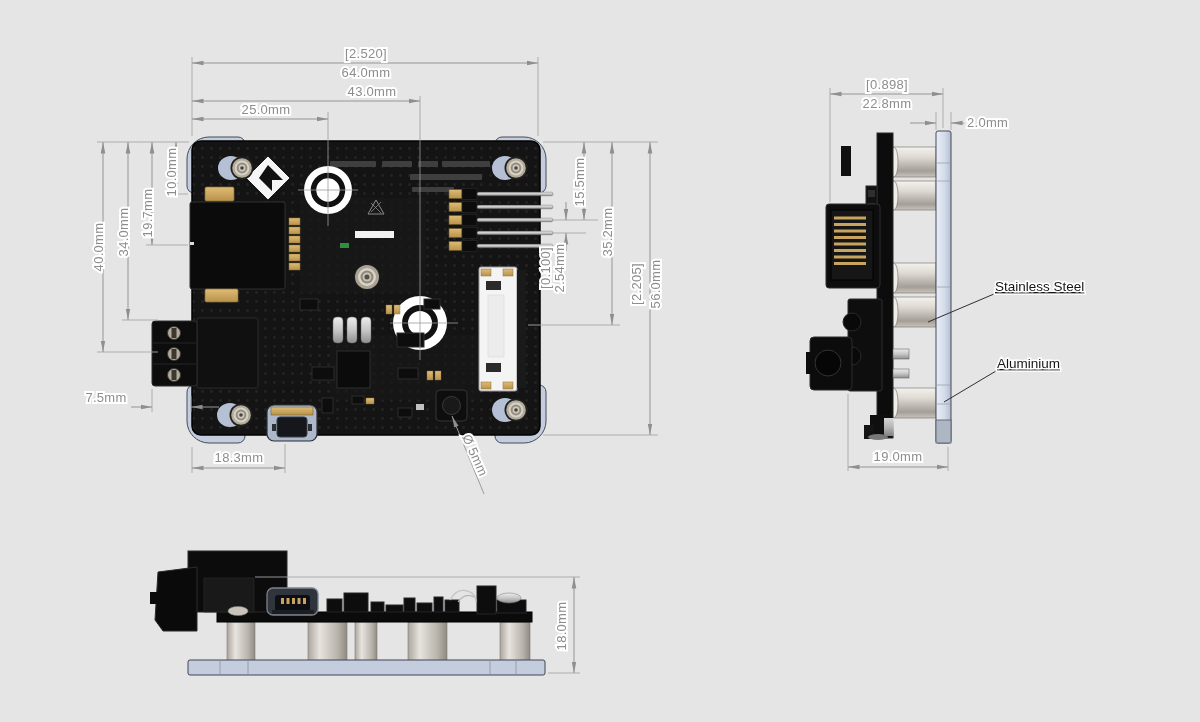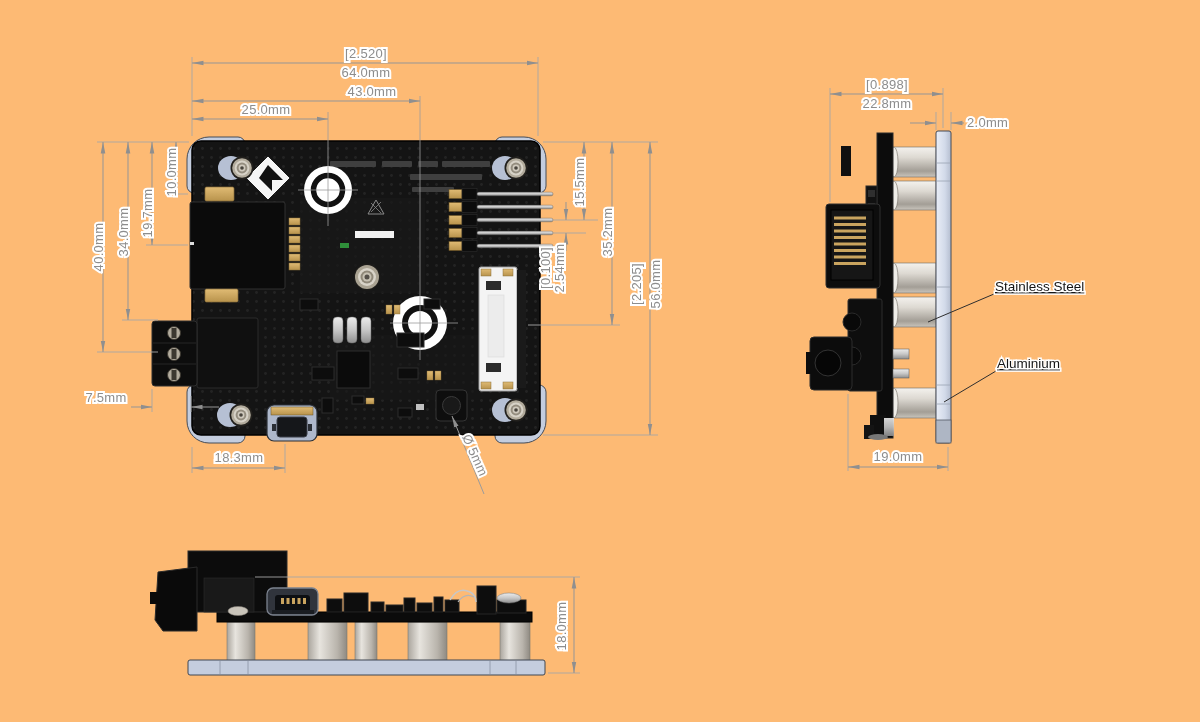--- a/index.html
+++ b/index.html
@@ -1,16 +1,16 @@
 <!DOCTYPE html>
 <html><head>
 <meta charset="utf-8">
 <style>
   html,body{margin:0;padding:0;background:#ffffff;}
-  .stage{position:relative;width:1200px;height:722px;background:#fdba74;overflow:hidden;
+  .stage{position:relative;width:1200px;height:722px;background:#e5e5e5;overflow:hidden;
          font-family:"Liberation Sans",sans-serif;}
   svg{display:block}
   .ext{stroke:#a6a6a6;stroke-width:0.9;fill:none}
   .cl{stroke:#9c9c9c;stroke-width:0.8;fill:none}
   .dim{stroke:#959595;stroke-width:1;fill:none;marker-start:url(#arr);marker-end:url(#arr)}
   .dim1{stroke:#959595;stroke-width:1;fill:none;marker-end:url(#arr)}
   .ldr{stroke:#9b9b9b;stroke-width:1;fill:none}
   .nldr{stroke:#2e2e2e;stroke-width:1;fill:none}
   .dt{font-family:"Liberation Sans",sans-serif;font-size:13px;fill:#8d8d8d;
       stroke:#ffffff;stroke-width:4px;paint-order:stroke;letter-spacing:.3px}

